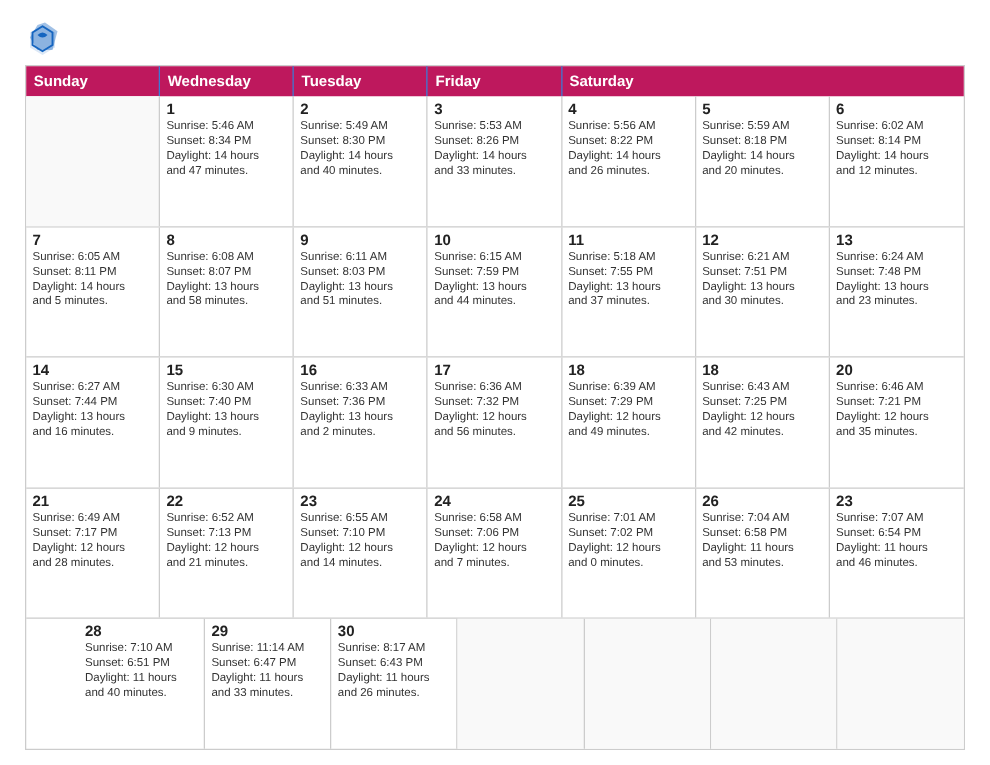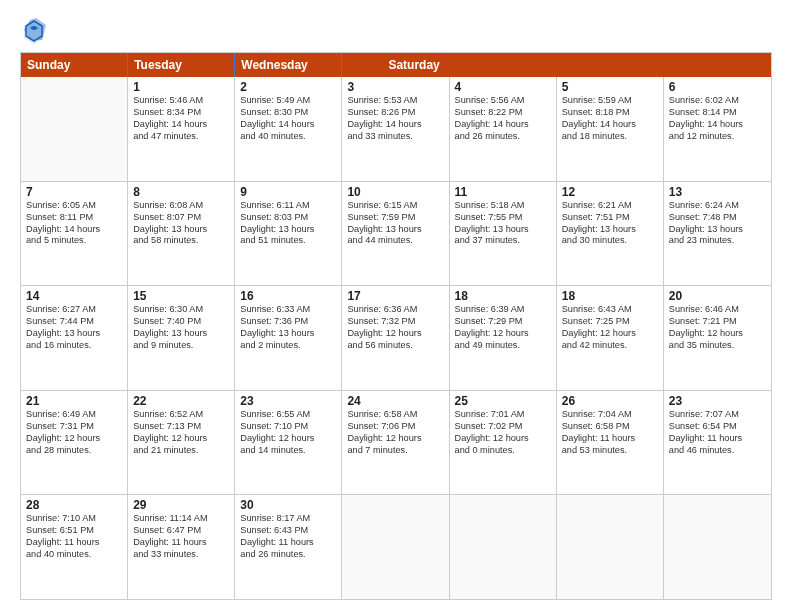--- a/index.html
+++ b/index.html
@@ -54,43 +54,43 @@
     }
     .calendar {
       flex: 1;
       display: flex;
       flex-direction: column;
       border: 1px solid #ccc;
     }
     .cal-header {
       display: grid;
       grid-template-columns: repeat(7, 1fr);
-      background: #c2410c;
+      background: #be185d;
     }
     .cal-header-cell {
       color: #fff;
       font-size: 12px;
       font-weight: bold;
       padding: 5px 6px;
       text-align: left;
       border-right: 1px solid #3a7bd5;
     }
-    .cal-header-cell:last-child { border-right: none; margin-left: 40px; }
+    .cal-header-cell:last-child { border-right: none; }
     .cal-body {
       display: flex;
       flex-direction: column;
       flex: 1;
     }
     .cal-row {
       display: grid;
       grid-template-columns: repeat(7, 1fr);
       flex: 1;
       border-bottom: 1px solid #ccc;
     }
-    .cal-row:last-child { border-bottom: none; }
+    .cal-row:last-child { border-bottom: none; margin-left: 42px; }
     .cal-cell {
       border-right: 1px solid #ccc;
       padding: 3px 5px;
       font-size: 9.5px;
       color: #333;
       min-height: 0;
       overflow: hidden;
     }
     .cal-cell:last-child { border-right: none; }
     .cal-cell.empty { background: #f9f9f9; }
@@ -126,22 +126,23 @@
     </div>
     <div class="title-block">
       <div class="month-title"></div>
       <div class="subtitle"></div>
     </div>
   </div>
 
   <div class="calendar">
     <div class="cal-header">
     <div class="cal-header-cell">Sunday</div>
+        <div class="cal-header-cell">Wednesday</div>
         <div class="cal-header-cell">Tuesday</div>
-        <div class="cal-header-cell">Wednesday</div>
+        <div class="cal-header-cell">Friday</div>
         <div class="cal-header-cell">Saturday</div>
       </div>
     <div class="cal-body">
     <div class="cal-row">
           <div class="cal-cell empty"></div>
           <div class="cal-cell">
             <span class="day-num">1</span>
             <span class="cell-line">Sunrise: 5:46 AM</span>
             <span class="cell-line">Sunset: 8:34 PM</span>
             <span class="cell-line">Daylight: 14 hours</span>
@@ -166,21 +167,21 @@
             <span class="cell-line">Sunrise: 5:56 AM</span>
             <span class="cell-line">Sunset: 8:22 PM</span>
             <span class="cell-line">Daylight: 14 hours</span>
             <span class="cell-line">and 26 minutes.</span>
           </div>
           <div class="cal-cell">
             <span class="day-num">5</span>
             <span class="cell-line">Sunrise: 5:59 AM</span>
             <span class="cell-line">Sunset: 8:18 PM</span>
             <span class="cell-line">Daylight: 14 hours</span>
-            <span class="cell-line">and 18 minutes.</span>
+            <span class="cell-line">and 20 minutes.</span>
           </div>
           <div class="cal-cell">
             <span class="day-num">6</span>
             <span class="cell-line">Sunrise: 6:02 AM</span>
             <span class="cell-line">Sunset: 8:14 PM</span>
             <span class="cell-line">Daylight: 14 hours</span>
             <span class="cell-line">and 12 minutes.</span>
           </div>
         </div>
         <div class="cal-row">
@@ -282,21 +283,21 @@
             <span class="cell-line">Sunrise: 6:46 AM</span>
             <span class="cell-line">Sunset: 7:21 PM</span>
             <span class="cell-line">Daylight: 12 hours</span>
             <span class="cell-line">and 35 minutes.</span>
           </div>
         </div>
         <div class="cal-row">
           <div class="cal-cell">
             <span class="day-num">21</span>
             <span class="cell-line">Sunrise: 6:49 AM</span>
-            <span class="cell-line">Sunset: 7:31 PM</span>
+            <span class="cell-line">Sunset: 7:17 PM</span>
             <span class="cell-line">Daylight: 12 hours</span>
             <span class="cell-line">and 28 minutes.</span>
           </div>
           <div class="cal-cell">
             <span class="day-num">22</span>
             <span class="cell-line">Sunrise: 6:52 AM</span>
             <span class="cell-line">Sunset: 7:13 PM</span>
             <span class="cell-line">Daylight: 12 hours</span>
             <span class="cell-line">and 21 minutes.</span>
           </div>

